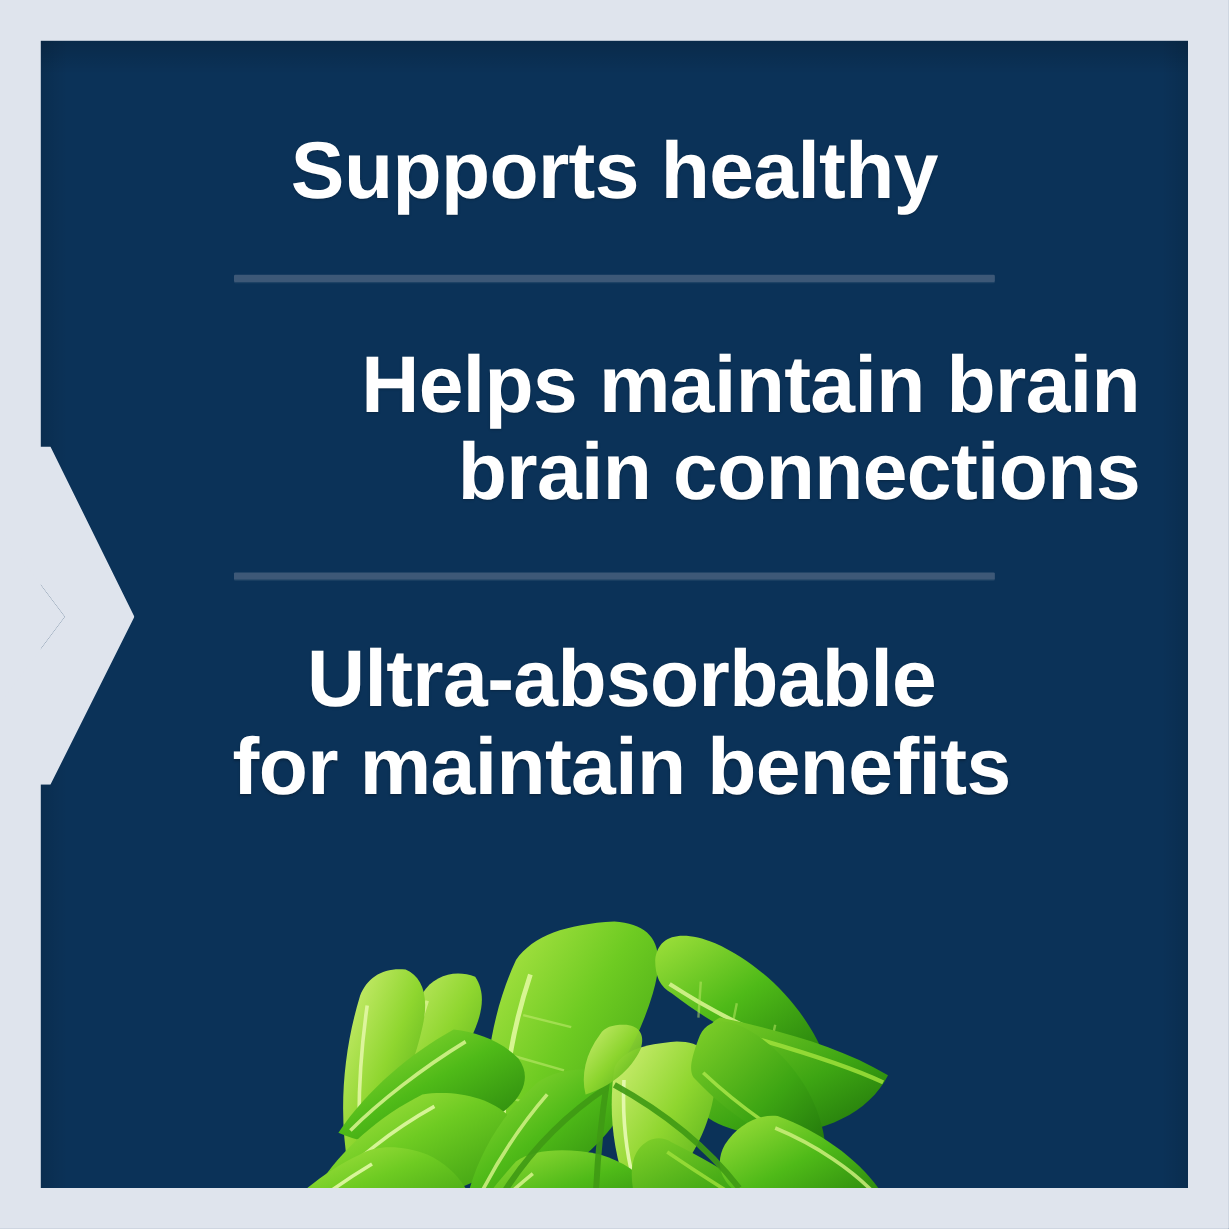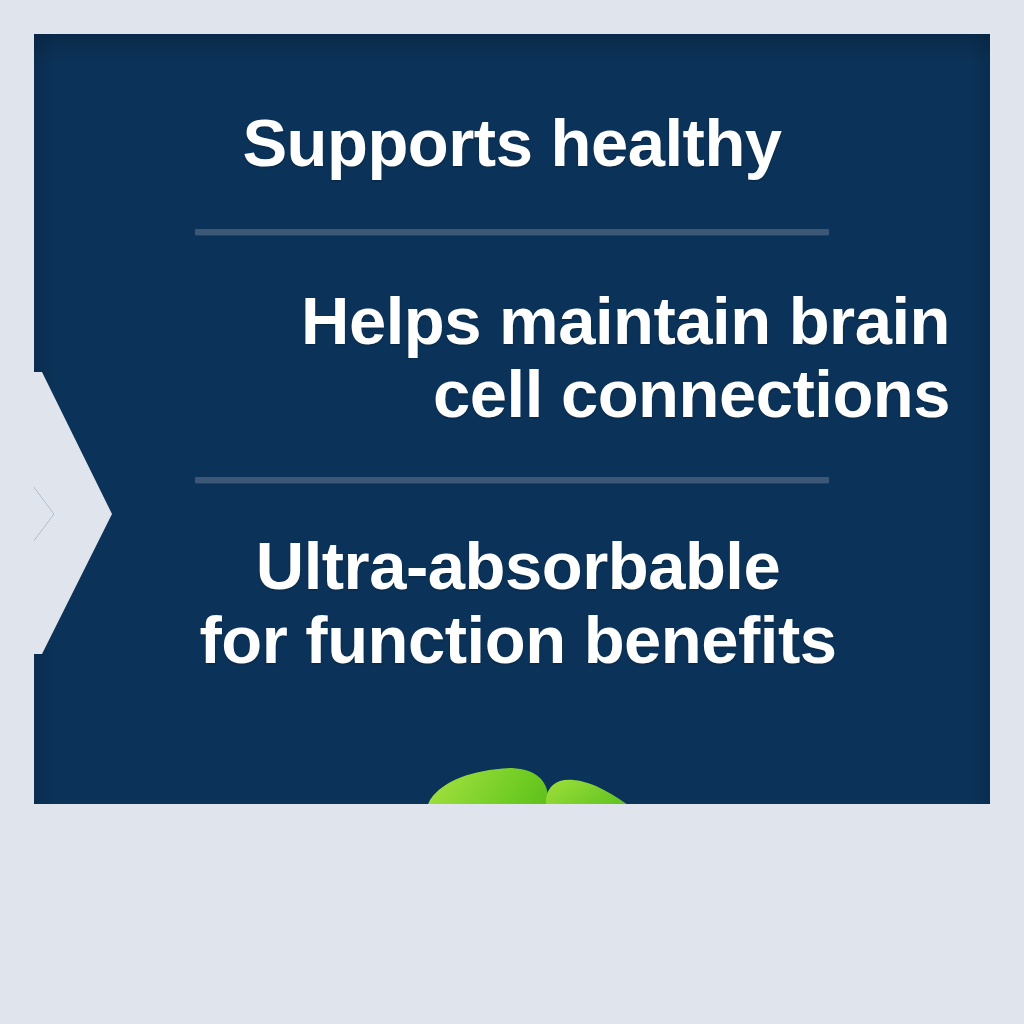--- a/index.html
+++ b/index.html
@@ -10,21 +10,21 @@
     width: 1024px;
     height: 1024px;
     background: #dfe4ed;
     font-family: "Liberation Sans", sans-serif;
     overflow: hidden;
   }
 
   #stage {
     position: relative;
     width: 1024px;
-    height: 804px;
+    height: 1024px;
     background: #dfe4ed;
     overflow: hidden;
   }
 
   
   #navy-card {
     position: absolute;
     left: 34px;
     top: 34px;
     width: 956px;
@@ -123,28 +123,28 @@
   <div id="benefits-list">
 
     <div class="benefit-item" id="benefit-1">
       <span class="benefit-line">Supports healthy</span>
     </div>
 
     <div class="divider-rule" id="divider-1"></div>
 
     <div class="benefit-item" id="benefit-2">
       <span class="benefit-line">Helps maintain brain</span>
-      <span class="benefit-line">cell connections</span>
+      <span class="benefit-line">brain connections</span>
     </div>
 
     <div class="divider-rule" id="divider-2"></div>
 
     <div class="benefit-item" id="benefit-3">
       <span class="benefit-line">Ultra-absorbable</span>
-      <span class="benefit-line">for function benefits</span>
+      <span class="benefit-line">for maintain benefits</span>
     </div>
 
   </div>
 
   <svg id="chevron-shape" viewBox="0 0 118 282" aria-hidden="true">
     <path d="M 0 0 L 0 62 L 60 142 L 0 222 L 0 282 L 48 282 L 118 142 L 48 0 Z" fill="#dfe4ed"></path>
     <path d="M 0 0 L 0 62 L 60 142 L 0 222 L 0 282 L 10 282 L 10 0 Z" fill="#dfe4ed"></path>
   </svg>
 
   <svg id="tea-plant" viewBox="0 0 1024 1024" aria-hidden="true">

